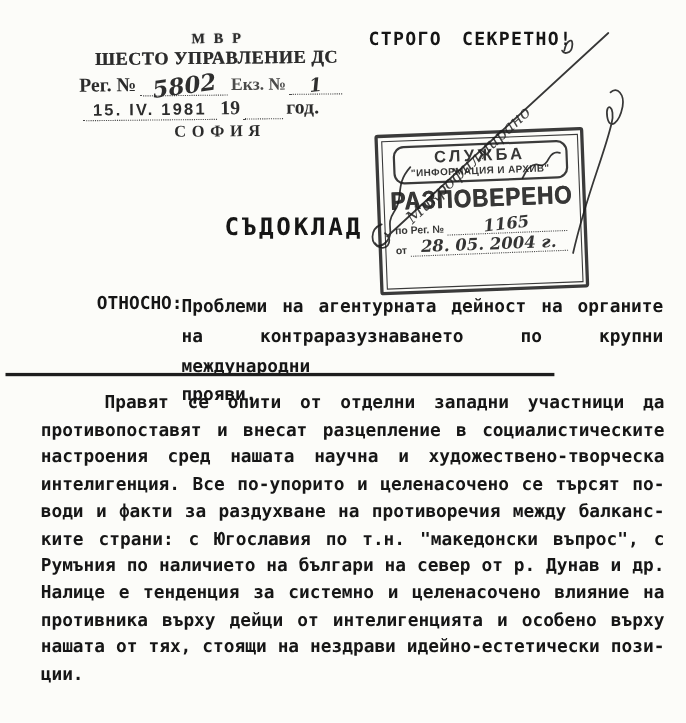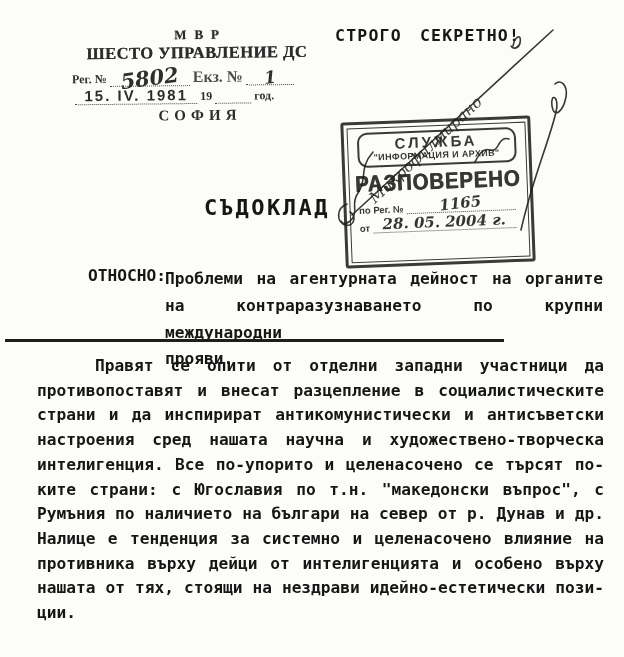--- a/index.html
+++ b/index.html
@@ -37,21 +37,21 @@
 
   
   .reg-stamp {
     position:absolute; left:72px; top:27px; width:250px;
     transform:rotate(-0.6deg);
     font-family:"Liberation Serif", serif; color:#1d1d1d; opacity:.93;
   }
   .rs-mvr  { text-align:center; font-weight:700; font-size:13px; letter-spacing:8px; padding-left:8px; text-shadow:0 0 1px #666; }
   .rs-org  { text-align:center; font-weight:700; font-size:16.5px; letter-spacing:.5px; margin-top:0; text-shadow:.4px 0 0 #444; }
   .rs-row  { display:flex; align-items:flex-end; margin-top:1px; }
-  .rs-label { font-weight:700; font-size:12px; white-space:nowrap; }
+  .rs-label { font-weight:700; font-size:18px; white-space:nowrap; }
   .rs-label.small { font-size:16px; opacity:.85; }
   .dotcell { border-bottom:1.6px dotted #3c3c3c; text-align:center; margin:0 3px; line-height:1; }
   .rs-reg-num  { font-size:21px; display:inline-block; transform:rotate(-7deg) translateY(3px); }
   .rs-copy-num { font-size:17px; display:inline-block; transform:rotate(-5deg) translateY(2px); }
   .rs-date { font-family:"Liberation Sans", sans-serif; font-weight:700; font-size:15px; letter-spacing:2px; }
   .rs-city { text-align:center; font-weight:700; font-size:15px; letter-spacing:5px; margin-top:3px; padding-left:5px; }
 
   
   .declass {
     position:absolute; left:343px; top:119px; width:184px; height:140px;
@@ -138,23 +138,23 @@
     <div class="jline">Проблеми на агентурната дейност на органите</div>
     <div class="jline">на контраразузнаването по крупни международни</div>
     <div class="jline last">прояви.</div>
   </div>
 
   <div class="hrule"></div>
 
   <div class="body-text typew">
     <div class="jline first">Правят се опити от отделни западни участници да</div>
     <div class="jline">противопоставят и внесат разцепление в социалистическите</div>
-    <div class="jline">страни и да инспирират антикомунистически и антисъветски</div>
     <div class="jline">настроения сред нашата научна и художествено-творческа</div>
     <div class="jline">интелигенция. Все по-упорито и целенасочено се търсят по-</div>
+    <div class="jline">води и факти за раздухване на противоречия между балканс-</div>
     <div class="jline">ките страни: с Югославия по т.н. "македонски въпрос", с</div>
     <div class="jline">Румъния по наличието на българи на север от р. Дунав и др.</div>
     <div class="jline">Налице е тенденция за системно и целенасочено влияние на</div>
     <div class="jline">противника върху дейци от интелигенцията и особено върху</div>
     <div class="jline">нашата от тях, стоящи на нездрави идейно-естетически пози-</div>
     <div class="jline last">ции.</div>
   </div>
 
 </div>
 

